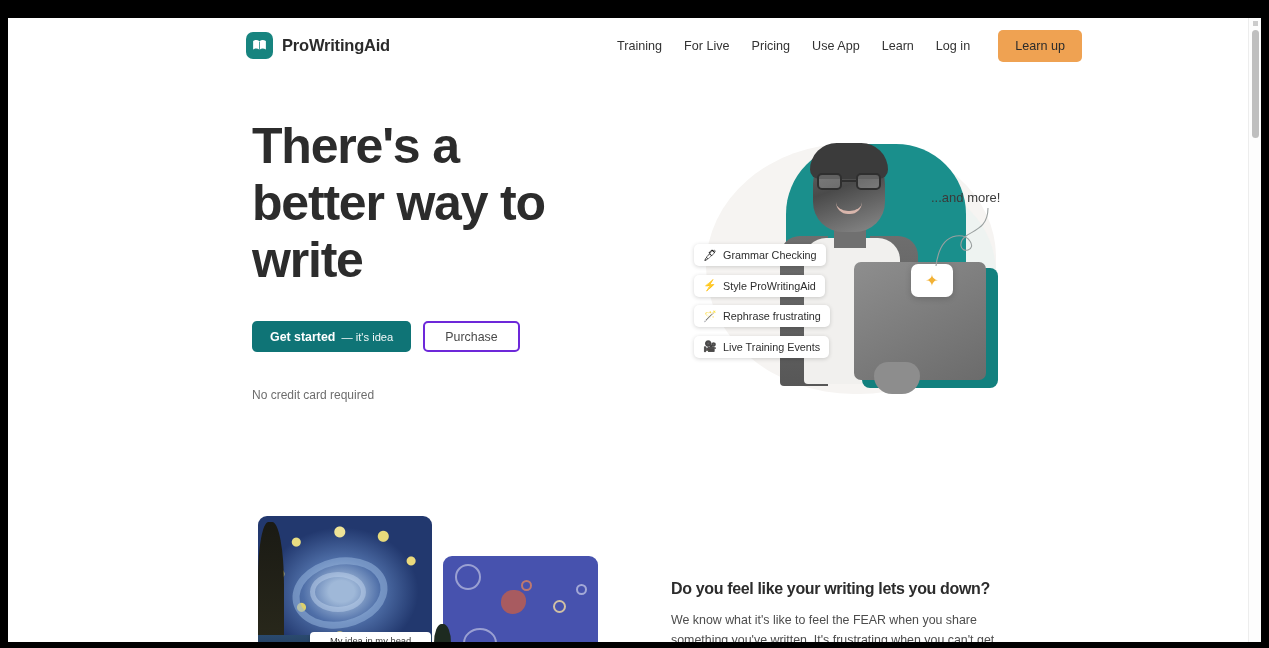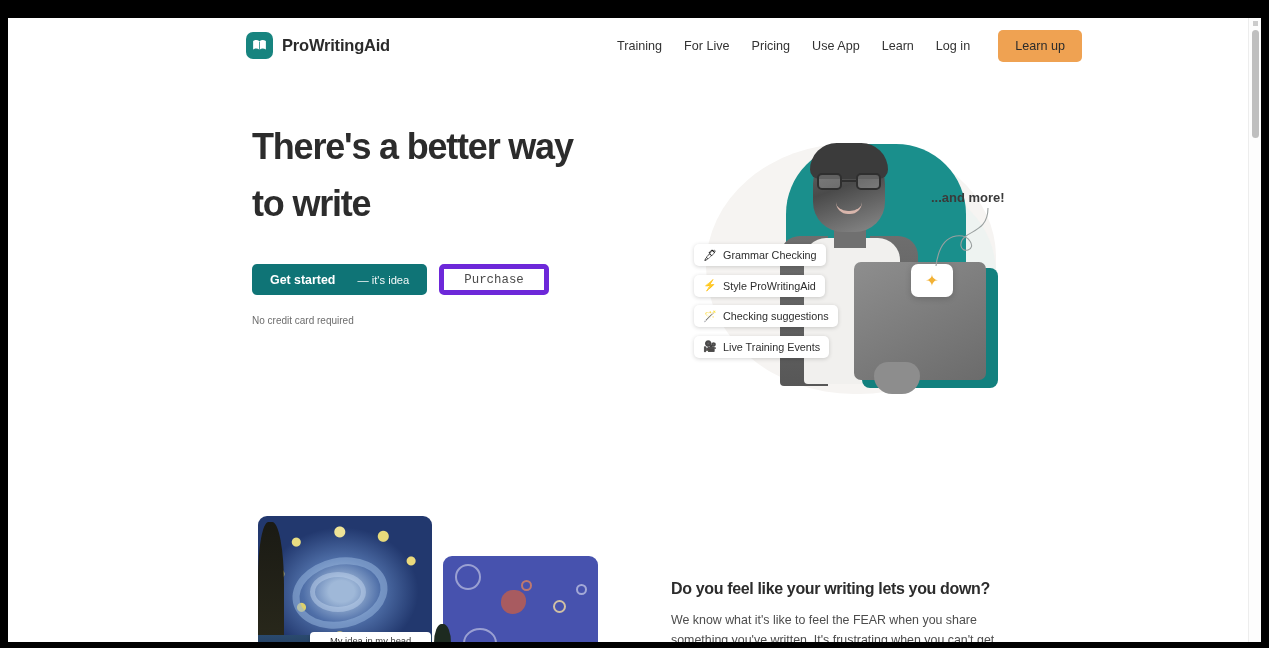--- a/index.html
+++ b/index.html
@@ -96,21 +96,21 @@
   }
 
   
   #hero-copy {
     position: absolute;
     left: 244px;
     top: 100px;
     width: 400px;
   }
   .hero-title {
-    font-size: 36px;
+    font-size: 50px;
     line-height: 57px;
     font-weight: bold;
     color: #2c2c2c;
     letter-spacing: -1.2px;
     width: 340px;
   }
   .hero-sub {
     margin-top: 22px;
     font-size: 14.5px;
     line-height: 23px;
@@ -128,44 +128,44 @@
     color: #ffffff;
     border: none;
     border-radius: 5px;
     padding: 0 18px;
     height: 31px;
     font-size: 12.4px;
     font-weight: bold;
     cursor: pointer;
     display: inline-flex;
     align-items: center;
-    gap: 22px;
+    gap: 6px;
     font-family: "Liberation Sans", sans-serif;
     white-space: nowrap;
   }
   .btn-primary .sub {
     font-weight: normal;
     font-size: 11.2px;
     opacity: .95;
   }
   .btn-outline {
     background: #ffffff;
     color: #4a4a4a;
-    border: 5px solid #6d28d9;
+    border: 2px solid #6d28d9;
     border-radius: 5px;
     padding: 0 20px;
     height: 31px;
     font-size: 12.4px;
     cursor: pointer;
-    font-family: Liberation Mono, monospace;
+    font-family: Liberation Sans, sans-serif;
     white-space: nowrap;
   }
   .hero-note {
-    margin-top: 20px;
-    font-size: 10px;
+    margin-top: 36px;
+    font-size: 12px;
     color: #6d6d6d;
   }
 
   
   #hero-art {
     position: absolute;
     left: 668px;
     top: 108px;
     width: 340px;
     height: 280px;
@@ -290,21 +290,21 @@
     color: #f2b134;
   }
 
   
   .and-more {
     position: absolute;
     left: 255px; top: 64px;
     font-size: 13px;
     color: #3a3a3a;
     white-space: nowrap;
-    font-weight: 700;
+    font-weight: 400;
   }
   .curl {
     position: absolute;
     left: 258px; top: 80px;
     width: 60px; height: 65px;
   }
 
   
   .chips {
     position: absolute;
@@ -553,21 +553,21 @@
         <div class="chip">
           <span class="ic">🖋</span>
           <span class="tx">Grammar Checking</span>
         </div>
         <div class="chip">
           <span class="ic">⚡</span>
           <span class="tx">Style ProWritingAid</span>
         </div>
         <div class="chip">
           <span class="ic">🪄</span>
-          <span class="tx">Checking suggestions</span>
+          <span class="tx">Rephrase frustrating</span>
         </div>
         <div class="chip">
           <span class="ic">🎥</span>
           <span class="tx">Live Training Events</span>
         </div>
       </div>
     </div>
 
     <div id="sec2-art">
       <div class="blue-card">

